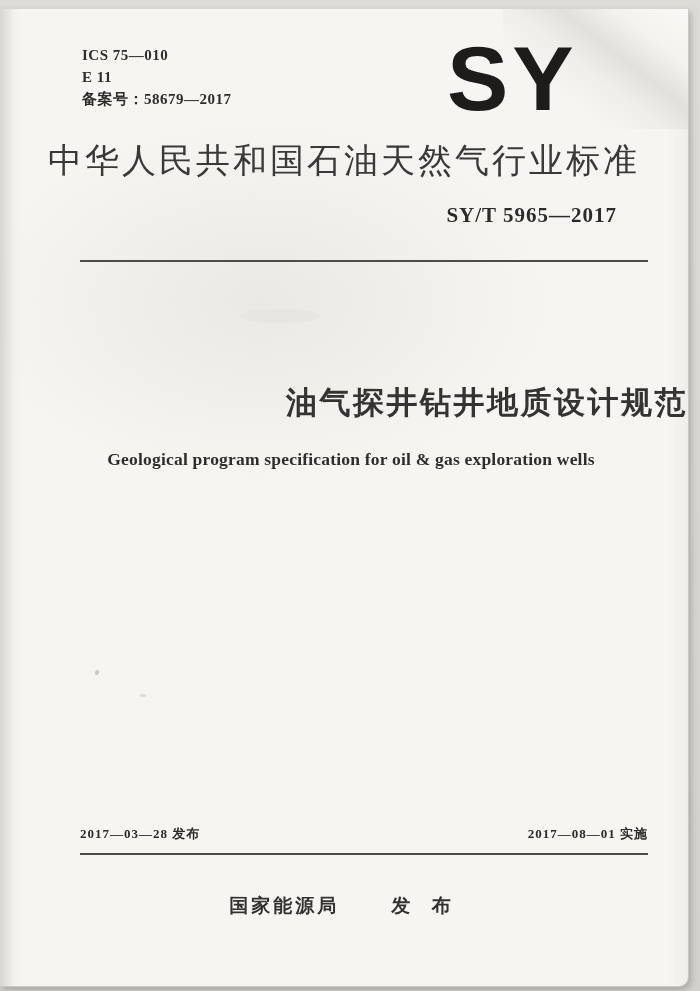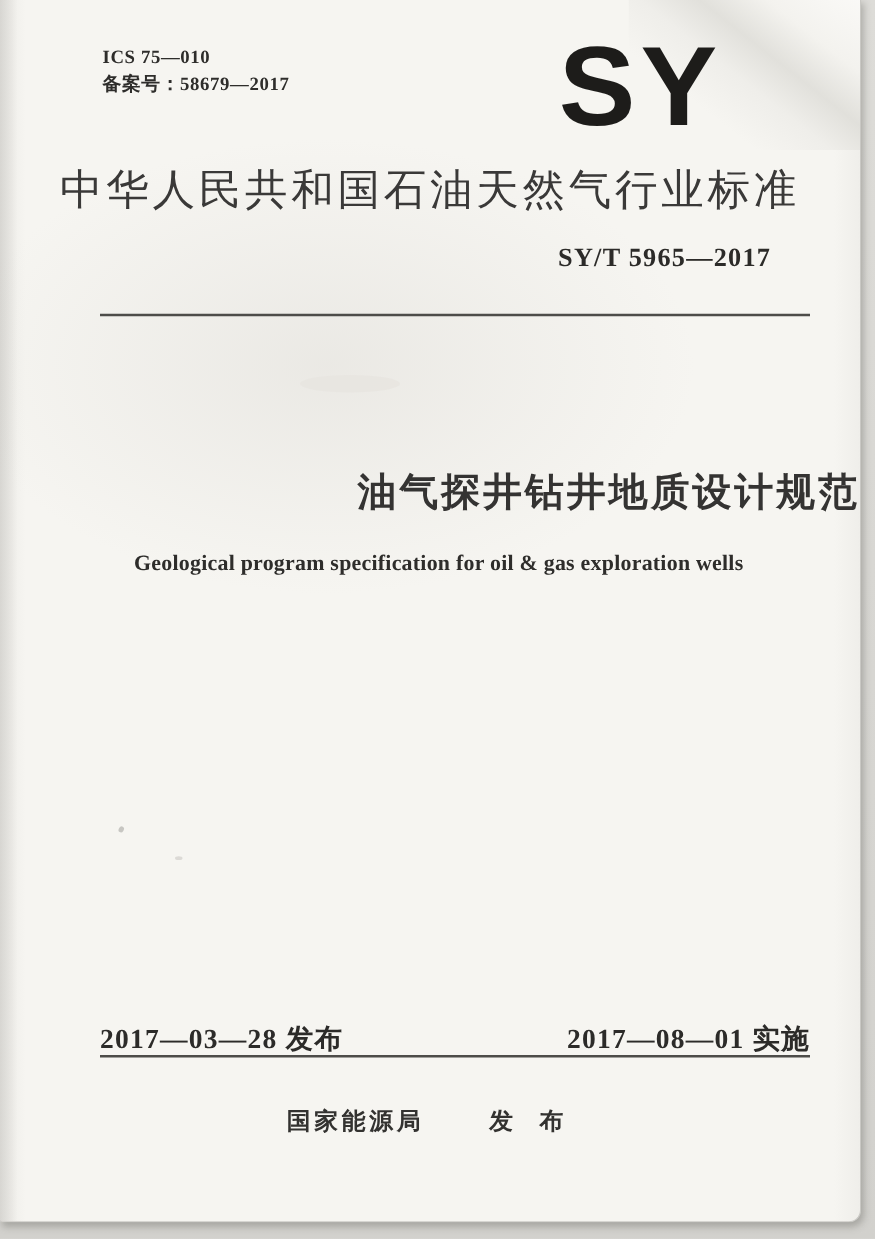--- a/index.html
+++ b/index.html
@@ -10,21 +10,21 @@
     overflow: hidden;
   }
   .scan-stage {
     position: relative;
     width: 700px; height: 991px;
     background: linear-gradient(180deg, #dddcd8 0%, #d2d1cd 100%);
   }
   
   .page {
     position: absolute;
-    left: 0; top: 0;
+    left: 0; top: 9px;
     width: 689px; height: 978px;
     background:
       radial-gradient(ellipse 420px 260px at 38% 30%, rgba(225,223,218,0.55) 0%, rgba(225,223,218,0) 70%),
       linear-gradient(90deg, #ecebe7 0%, #f6f5f1 3%, #f6f5f1 97%, #efeeea 100%),
       #f6f5f1;
     border-right: 1px solid #c9c8c4;
     border-bottom: 1px solid #cbcac6;
     border-radius: 0 0 10px 2px;
     box-shadow: 2px 3px 6px rgba(90,88,84,0.35);
   }
@@ -139,21 +139,21 @@
     padding-left: 14px;
   }
   .dates-row {
     position: absolute;
     left: 80px; top: 816px;
     width: 568px;
     display: flex;
     justify-content: space-between;
     font-family: "Liberation Serif", serif;
     font-weight: bold;
-    font-size: 22px;
+    font-size: 13px;
     letter-spacing: 1px;
     color: #2c2b29;
   }
   .publisher-row {
     position: absolute;
     left: 0; top: 884px;
     width: 100%;
     display: flex;
     justify-content: center;
     gap: 52px;
@@ -181,20 +181,21 @@
 <body>
 
 <div class="scan-stage">
   <div class="page">
 
     <div class="corner-curl"></div>
     <div class="left-scan-band"></div>
 
     <div class="ics-block">
       <div>ICS 75—010</div>
+      <div>E 11</div>
       <div>备案号：58679—2017</div>
     </div>
 
     <div class="sy-logo">SY</div>
 
     <div class="main-heading">中华人民共和国石油天然气行业标准</div>
 
     <div class="std-number-block">
       <div class="std-number">SY/T 5965—2017</div>
     </div>

